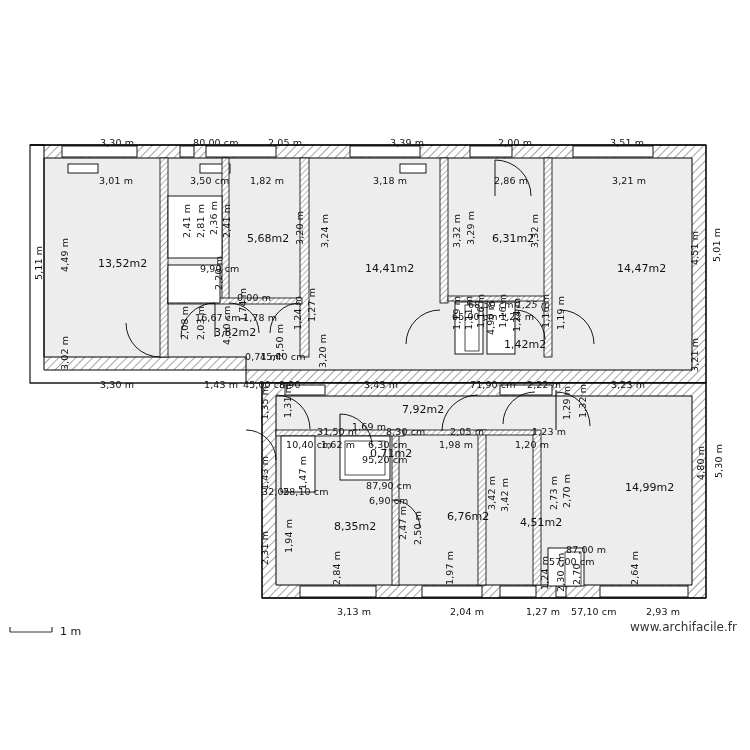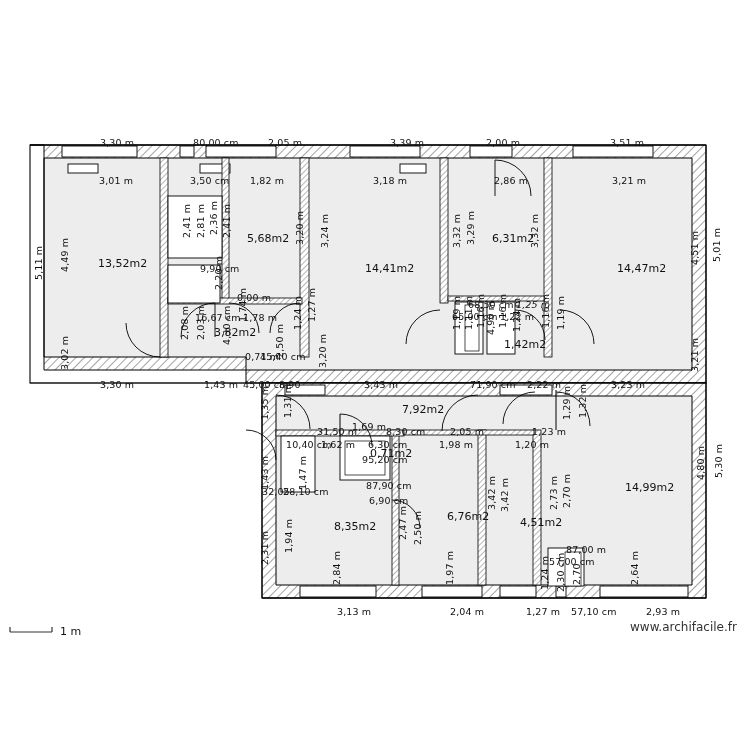--- a/index.html
+++ b/index.html
@@ -153,21 +153,21 @@
     <div class="area" style="left: 402px; top: 403px;">7,92m2</div>
     <div class="area" style="left: 370px; top: 447px;">0,71m2</div>
     <div class="area" style="left: 334px; top: 520px;">8,35m2</div>
     <div class="area" style="left: 447px; top: 510px;">6,76m2</div>
     <div class="area" style="left: 520px; top: 516px;">4,51m2</div>
     <div class="area" style="left: 625px; top: 481px;">14,99m2</div>
     <div class="lbl" style="left: 100px; top: 138px;">3,30 m</div>
     <div class="lbl" style="left: 193px; top: 138px;">80,00 cm</div>
     <div class="lbl" style="left: 268px; top: 138px;">2,05 m</div>
     <div class="lbl" style="left: 390px; top: 138px;">3,39 m</div>
-    <div class="lbl" style="left: 486px; top: 138px;">2,00 m</div>
+    <div class="lbl" style="left: 498px; top: 138px;">2,00 m</div>
     <div class="lbl" style="left: 610px; top: 138px;">3,51 m</div>
     <div class="lbl" style="left: 99px; top: 176px;">3,01 m</div>
     <div class="lbl" style="left: 190px; top: 176px;">3,50 cm</div>
     <div class="lbl" style="left: 250px; top: 176px;">1,82 m</div>
     <div class="lbl" style="left: 373px; top: 176px;">3,18 m</div>
     <div class="lbl" style="left: 494px; top: 176px;">2,86 m</div>
     <div class="lbl" style="left: 612px; top: 176px;">3,21 m</div>
     <div class="lbl" style="left: 195px; top: 313px;">16,67 cm</div>
     <div class="lbl" style="left: 243px; top: 313px;">1,78 m</div>
     <div class="lbl" style="left: 200px; top: 264px;">9,90 cm</div>

